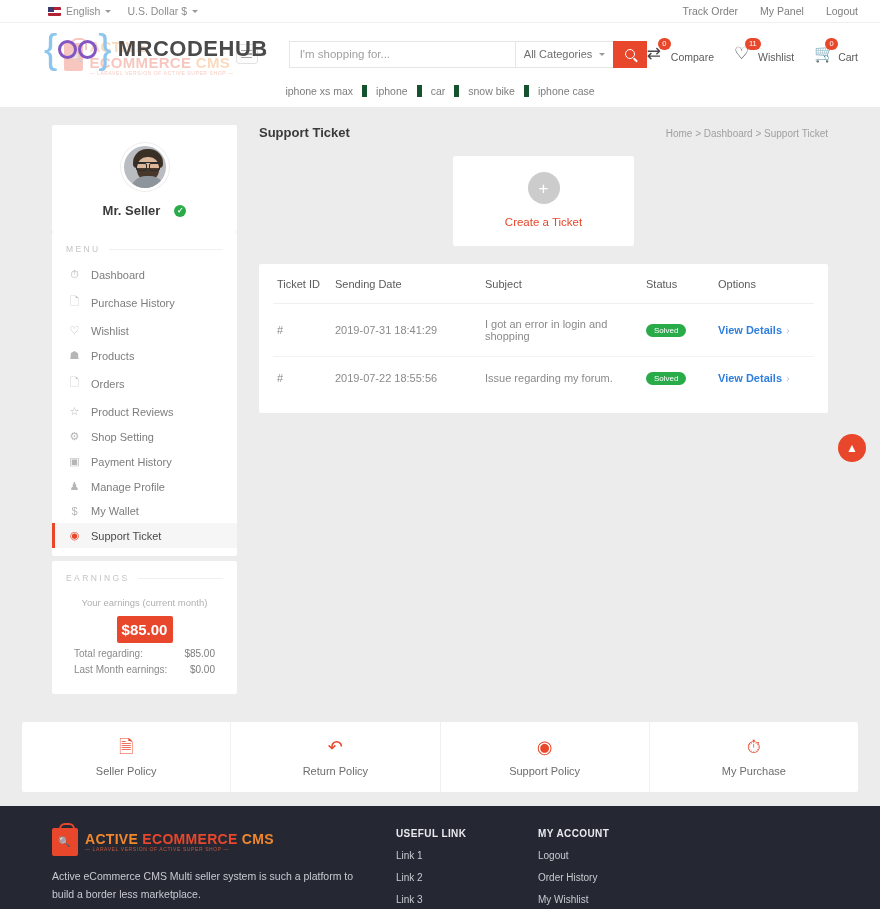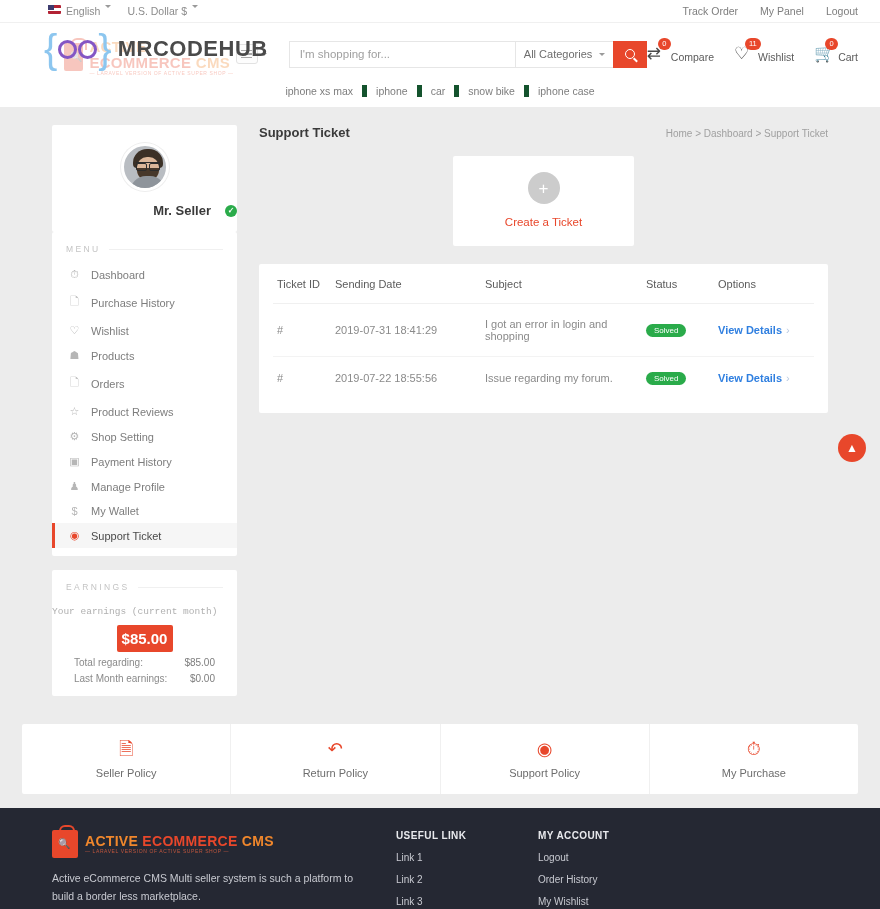--- a/index.html
+++ b/index.html
@@ -14,21 +14,21 @@
   }
   .page { width: 880px; position: relative; }
 
   
   .topbar {
     height: 23px; background: #fff; border-bottom: 1px solid #f0f0f0;
     display: flex; align-items: center; padding: 0 22px;
     font-size: 10.5px; color: #8b8b8b;
   }
   .topbar-left { display: flex; align-items: center; gap: 16px; margin-left: 26px; }
-  .tb-item { display: flex; align-items: flex-start; gap: 5px; cursor: pointer; }
+  .tb-item { display: flex; align-items: center; gap: 5px; cursor: pointer; }
   .flag {
     width: 13px; height: 9px; display: inline-block;
     background: linear-gradient(#b22234 0 33%, #fff 33% 66%, #b22234 66%);
     position: relative; border-radius: 1px;
   }
   .flag::before {
     content: ""; position: absolute; left: 0; top: 0; width: 6px; height: 5px; background: #3c3b6e;
   }
   .caret-d {
     width: 0; height: 0; border-left: 3px solid transparent; border-right: 3px solid transparent;
@@ -119,37 +119,37 @@
   }
   .av-hair { position: absolute; left: 9px; top: 3px; width: 30px; height: 19px; background: #3b3026; border-radius: 14px 14px 4px 4px; }
   .av-face { position: absolute; left: 13px; top: 11px; width: 22px; height: 24px; background: #dcb79a; border-radius: 10px 10px 11px 11px; }
   .av-beard { position: absolute; left: 13px; top: 22px; width: 22px; height: 13px; background: #47382b; border-radius: 0 0 11px 11px; }
   .av-glass { position: absolute; left: 12px; top: 16px; width: 24px; height: 6px; border-top: 1.5px solid #2c2c2c; }
   .av-glass::before, .av-glass::after {
     content: ""; position: absolute; top: 0; width: 9px; height: 6px; border: 1.5px solid #2c2c2c; border-radius: 2px;
   }
   .av-glass::before { left: 0; } .av-glass::after { right: 0; }
   .av-body { position: absolute; left: 6px; bottom: -4px; width: 36px; height: 16px; background: #8e949b; border-radius: 16px 16px 0 0; }
-  .seller-name { margin-top: 12px; font-size: 13px; font-weight: bold; color: #3a3a3a; display: flex; align-items: center; justify-content: flex-end; gap: 14px; }
+  .seller-name { margin-top: 12px; font-size: 13px; font-weight: bold; color: #3a3a3a; display: flex; align-items: center; justify-content: center; gap: 14px; }
   .verified { width: 12px; height: 12px; border-radius: 50%; background: #2aab4a; color: #fff; font-size: 8px; display: flex; align-items: center; justify-content: center; }
 
   .sec-head { font-size: 8.5px; letter-spacing: 2.4px; color: #c4c4c4; padding: 12px 14px 8px 14px; display: flex; align-items: center; gap: 8px; }
   .sec-head::after { content: ""; flex: 1; height: 1px; background: #f0f0f0; }
 
   .menu-card { padding-bottom: 8px; }
   .menu-item {
     display: flex; align-items: center; gap: 11px; padding: 6px 14px; font-size: 11px; color: #7d7d7d;
     cursor: pointer; border-left: 3px solid transparent;
   }
   .menu-item .mi-ico { width: 11px; text-align: center; font-size: 11px; color: #b6b6b6; }
   .menu-item.active { background: #f6f6f6; border-left-color: #e8472b; color: #4a4a4a; }
   .menu-item.active .mi-ico { color: #e8472b; }
 
-  .earn-card { margin-top: 14px; padding-bottom: 12px; }
-  .earn-sub { text-align: left; font-size: 9.5px; color: #b0b0b0; margin-top: 6px; font-family: Liberation Mono, monospace; }
+  .earn-card { margin-top: 5px; padding-bottom: 19px; }
+  .earn-sub { text-align: center; font-size: 9.5px; color: #b0b0b0; margin-top: 6px; }
   .earn-amount {
     margin: 8px auto 0; background: #e8472b; color: #fff; font-size: 15px; font-weight: bold;
     width: 56px; text-align: center; padding: 5px 0; border-radius: 2px;
   }
   .earn-row { display: flex; justify-content: space-between; font-size: 10px; color: #8a8a8a; padding: 5px 22px 0 22px; }
   .earn-row .val { color: #7d7d7d; }
 
   
   .main { flex: 1; margin-left: 22px; margin-right: 30px; }
   .main-head { display: flex; align-items: baseline; }

